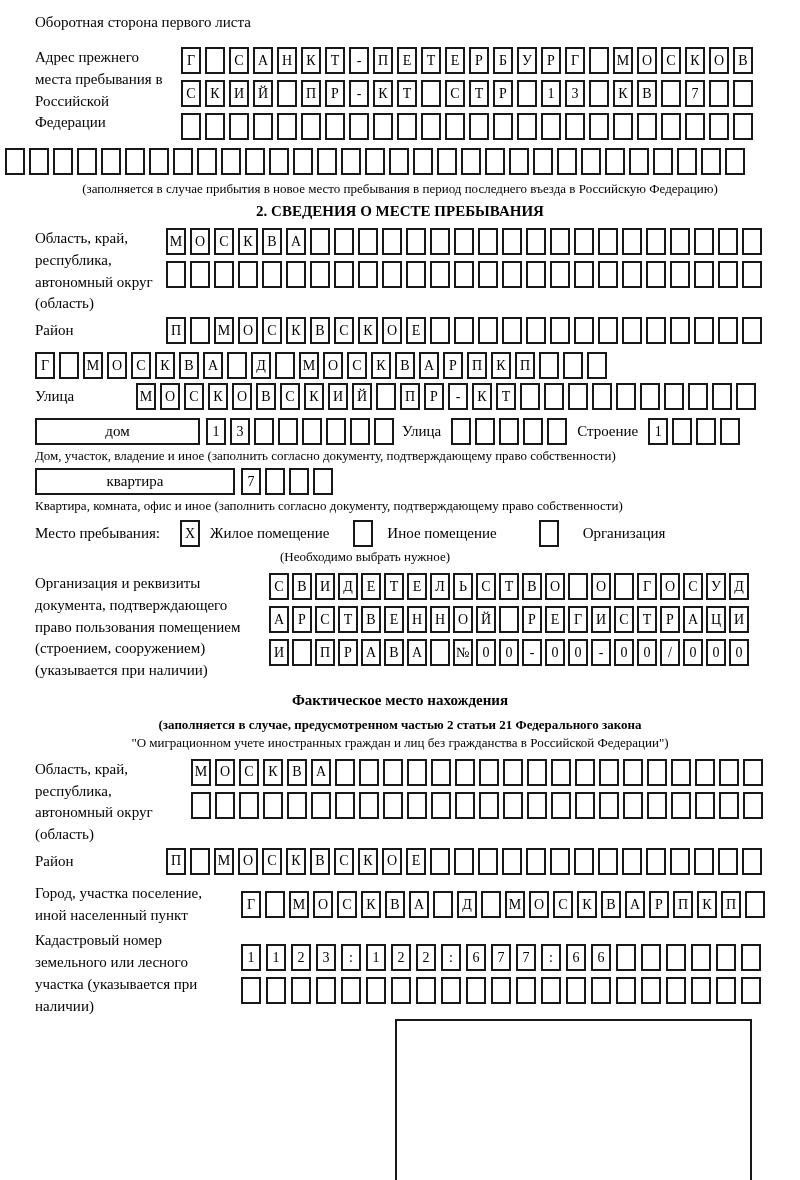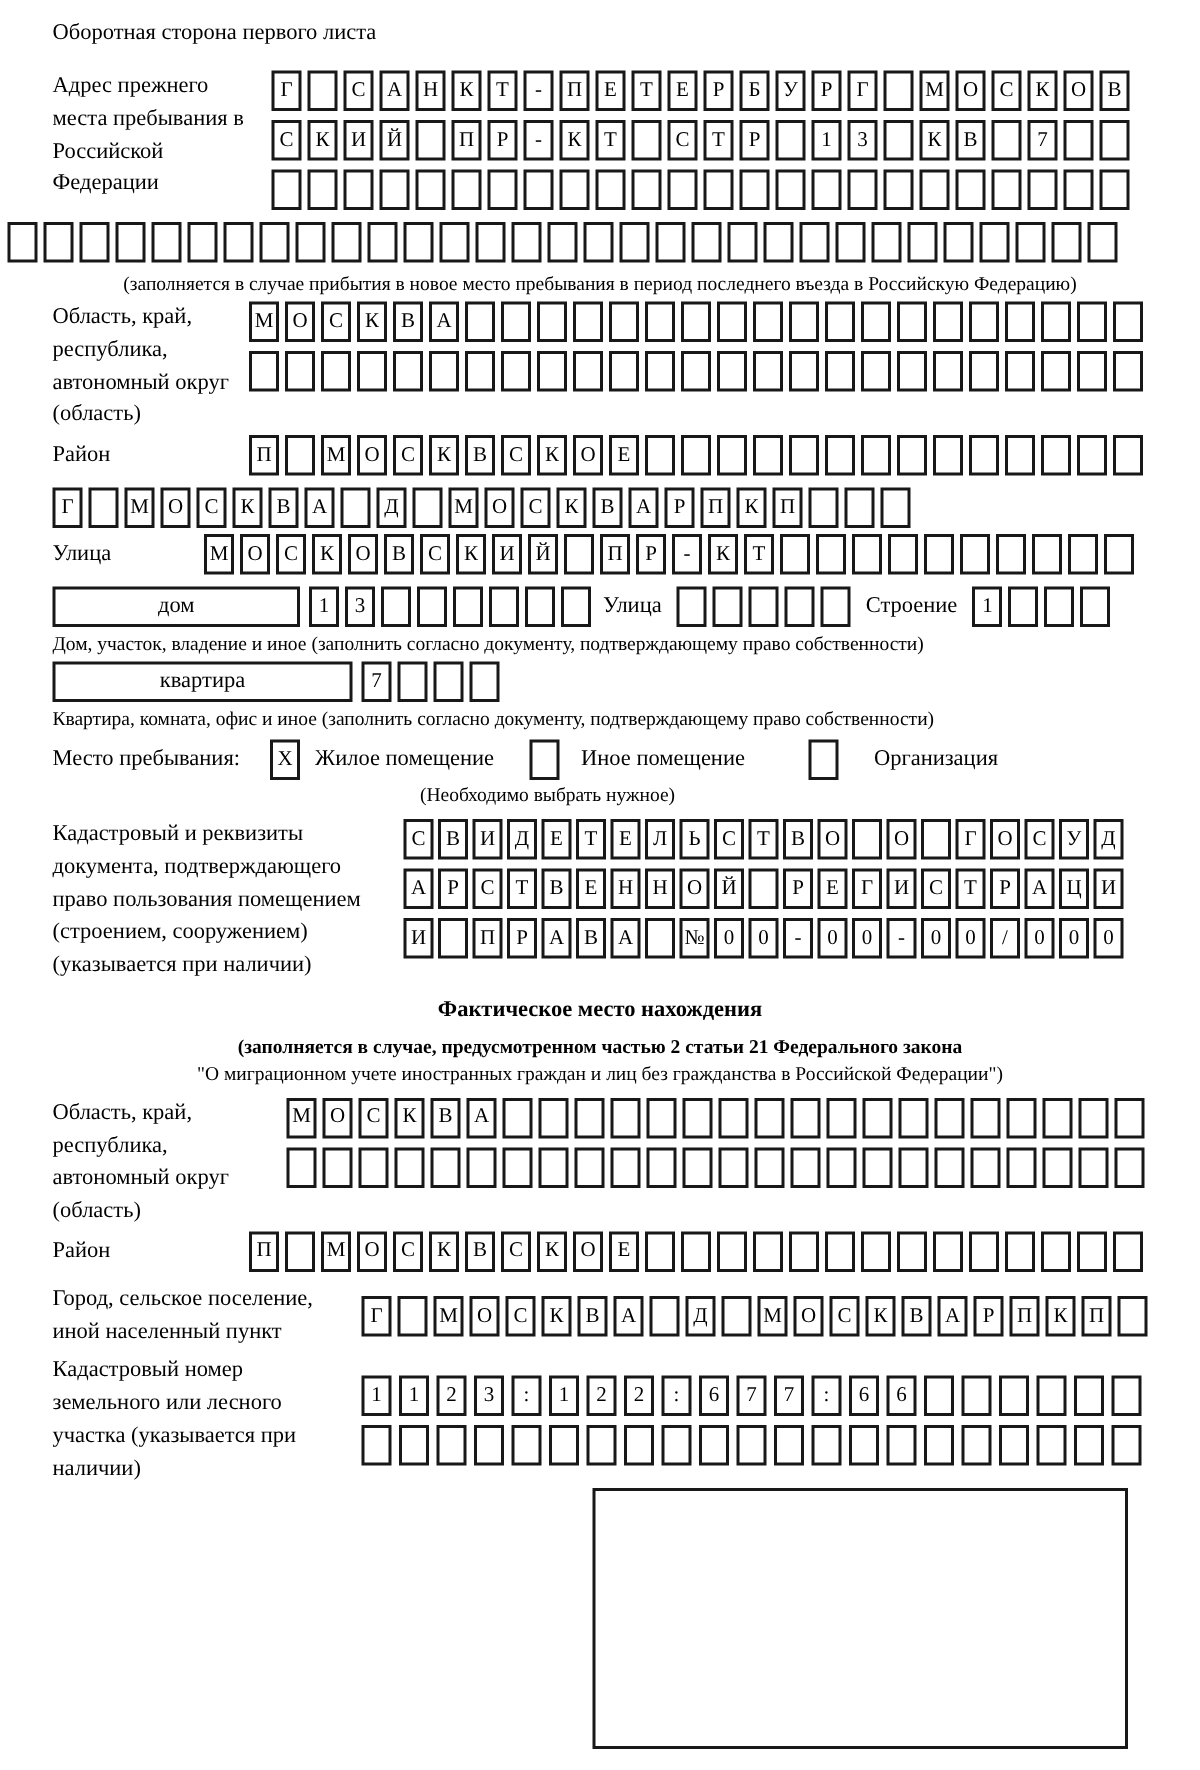--- a/index.html
+++ b/index.html
@@ -143,20 +143,21 @@
       <span class="cell"></span>
       <span class="cell"></span>
       <span class="cell"></span>
       <span class="cell"></span>
       <span class="cell"></span>
       <span class="cell"></span>
       <span class="cell"></span>
     </div>
   <div class="note center" style="margin:0 30px 4px 0;">(заполняется в случае прибытия в новое место пребывания в период последнего въезда в Российскую Федерацию)</div>
 
+  <div class="h-bold">2. СВЕДЕНИЯ О МЕСТЕ ПРЕБЫВАНИЯ</div>
 
   <div class="row">
     <div class="label" style="flex:0 0 125px;">Область, край, республика, автономный округ (область)</div>
     <div class="colstack">
       <div class="cellrow">
           <span class="cell">М</span>
           <span class="cell">О</span>
           <span class="cell">С</span>
           <span class="cell">К</span>
           <span class="cell">В</span>
@@ -349,21 +350,21 @@
     <span class="cell" style="margin-left:14px;">X</span>
     <div class="label single" style="margin-left:10px;">Жилое помещение</div>
     <span class="cell" style="margin-left:18px;"></span>
     <div class="label single" style="margin-left:14px;">Иное помещение</div>
     <span class="cell" style="margin-left:36px;"></span>
     <div class="label single" style="margin-left:24px;">Организация</div>
   </div>
   <div class="note" style="margin:2px 0 8px 180px;width:300px;text-align:center;">(Необходимо выбрать нужное)</div>
 
   <div class="row">
-    <div class="label" style="flex:0 0 228px;">Кадастровый и реквизиты документа, подтверждающего право пользования помещением (строением, сооружением) (указывается при наличии)</div>
+    <div class="label" style="flex:0 0 228px;">Организация и реквизиты документа, подтверждающего право пользования помещением (строением, сооружением) (указывается при наличии)</div>
     <div class="colstack">
       <div class="cellrow tight">
           <span class="cell">С</span>
           <span class="cell">В</span>
           <span class="cell">И</span>
           <span class="cell">Д</span>
           <span class="cell">Е</span>
           <span class="cell">Т</span>
           <span class="cell">Е</span>
           <span class="cell">Л</span>
@@ -517,21 +518,21 @@
         <span class="cell"></span>
         <span class="cell"></span>
         <span class="cell"></span>
         <span class="cell"></span>
         <span class="cell"></span>
         <span class="cell"></span>
       </div>
   </div>
 
   <div class="row vcenter">
-    <div class="label" style="flex:0 0 200px;">Город, сельское поселение, иной населенный пункт</div>
+    <div class="label" style="flex:0 0 200px;">Город, участка поселение, иной населенный пункт</div>
     <div class="cellrow" style="margin-bottom:0;">
         <span class="cell">Г</span>
         <span class="cell"></span>
         <span class="cell">М</span>
         <span class="cell">О</span>
         <span class="cell">С</span>
         <span class="cell">К</span>
         <span class="cell">В</span>
         <span class="cell">А</span>
         <span class="cell"></span>

